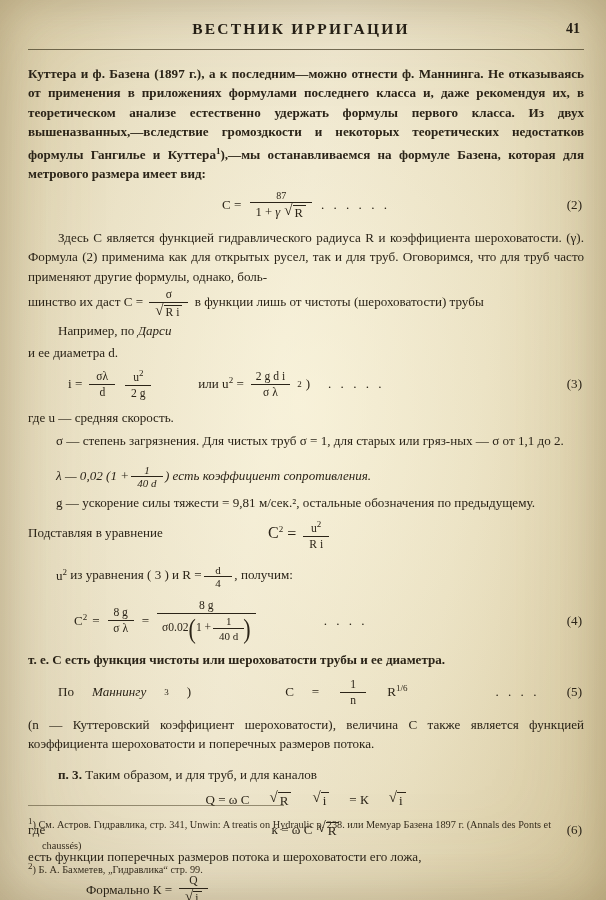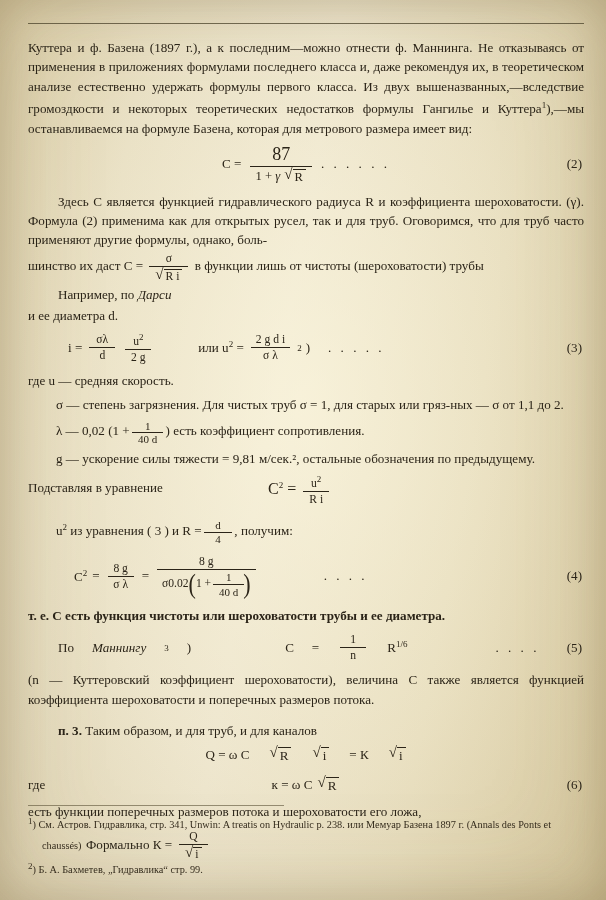--- a/index.html
+++ b/index.html
@@ -67,21 +67,21 @@
   
   p.para {
     margin: 0 0 2px 0;
     font-size: 13.1px;
     line-height: 19.4px;
     text-align: justify;
     text-justify: inter-word;
     color: #2b2418;
   }
   p.para.indent { text-indent: 30px; }
-  .blk { margin-bottom: 6px; }
+  .blk { margin-bottom: 6px; font-weight: bold; }
   .small-ind { padding-left: 28px; }
   
   .eqrow {
     display: flex;
     align-items: center;
     justify-content: center;
     gap: 6px;
     margin: 6px 0 8px 0;
     font-size: 13.1px;
     position: relative;
@@ -101,21 +101,21 @@
     font-size: 13.1px;
   }
   .frac {
     display: inline-flex;
     flex-direction: column;
     align-items: center;
     vertical-align: middle;
     margin: 0 3px;
     line-height: 1.12;
   }
-  .frac .num { padding: 0 5px; font-size: 18px; }
+  .frac .num { padding: 0 5px; font-size: 10px; }
   .frac .den { padding: 0 5px; font-size: 12.6px; }
   .frac .bar {
     display: block;
     width: 100%;
     min-width: 26px;
     height: 1px;
     background: #2b2418;
     margin: 1px 0;
   }
   .frac.tight .num, .frac.tight .den { font-size: 11.6px; }
@@ -172,20 +172,24 @@
     margin-bottom: 5px;
   }
 </style>
 </head>
 <body>
 
 <div class="page"></div>
 
 <div class="content">
 
+  <div class="header">
+    <div class="header-title">ВЕСТНИК ИРРИГАЦИИ</div>
+    <div class="page-number">41</div>
+  </div>
   <div class="rule"></div>
 
   <div class="blk">
     <p class="para"><span>Куттера  и  ф.  Базена  (1897 г.),  а к последним—можно  отнести  ф.  Маннинга. Не отказываясь от применения в приложениях формулами последнего класса и, даже рекомендуя их, в теоретическом анализе естественно удержать формулы первого класса. Из двух вышеназванных,—вследствие громоздкости и некоторых теоретических недостатков формулы Гангилье и Куттера</span><sup class="small">1</sup><span>),—мы останавливаемся на формуле Базена, которая для метрового размера имеет вид:</span></p>
   </div>
 
   <div class="eqrow">
     <span>С =</span>
     <span class="frac">
       <span class="num">87</span>
@@ -246,21 +250,21 @@
     <sup class="small">2</sup>
     <span>)</span>
     <span class="dots" style="margin-left:14px;">. . . . .</span>
     <span class="eqnum">(3)</span>
   </div>
 
   <p class="para">где u — средняя скорость.</p>
 
   <p class="para small-ind" style="margin-top:4px;">σ — степень  загрязнения.  Для  чистых  труб σ = 1,  для  старых  или  гряз-ных — σ  от 1,1 до 2.</p>
 
-  <p class="para small-ind" style="line-height:26px; margin-top:4px;">
+  <p class="para small-ind" style="line-height:26px; margin-top:12px;font-style:italic;">
     <span>λ — 0,02 (1 +</span>
     <span class="inlinefrac">
       <span>1</span>
       <span class="bar"></span>
       <span>40 d</span>
     </span>
     <span>) есть коэффициент сопротивления.</span>
   </p>
 
   <p class="para small-ind" style="margin-top:4px;">g — ускорение  силы  тяжести = 9,81  м/сек.²,  остальные   обозначения  по предыдущему.</p>

